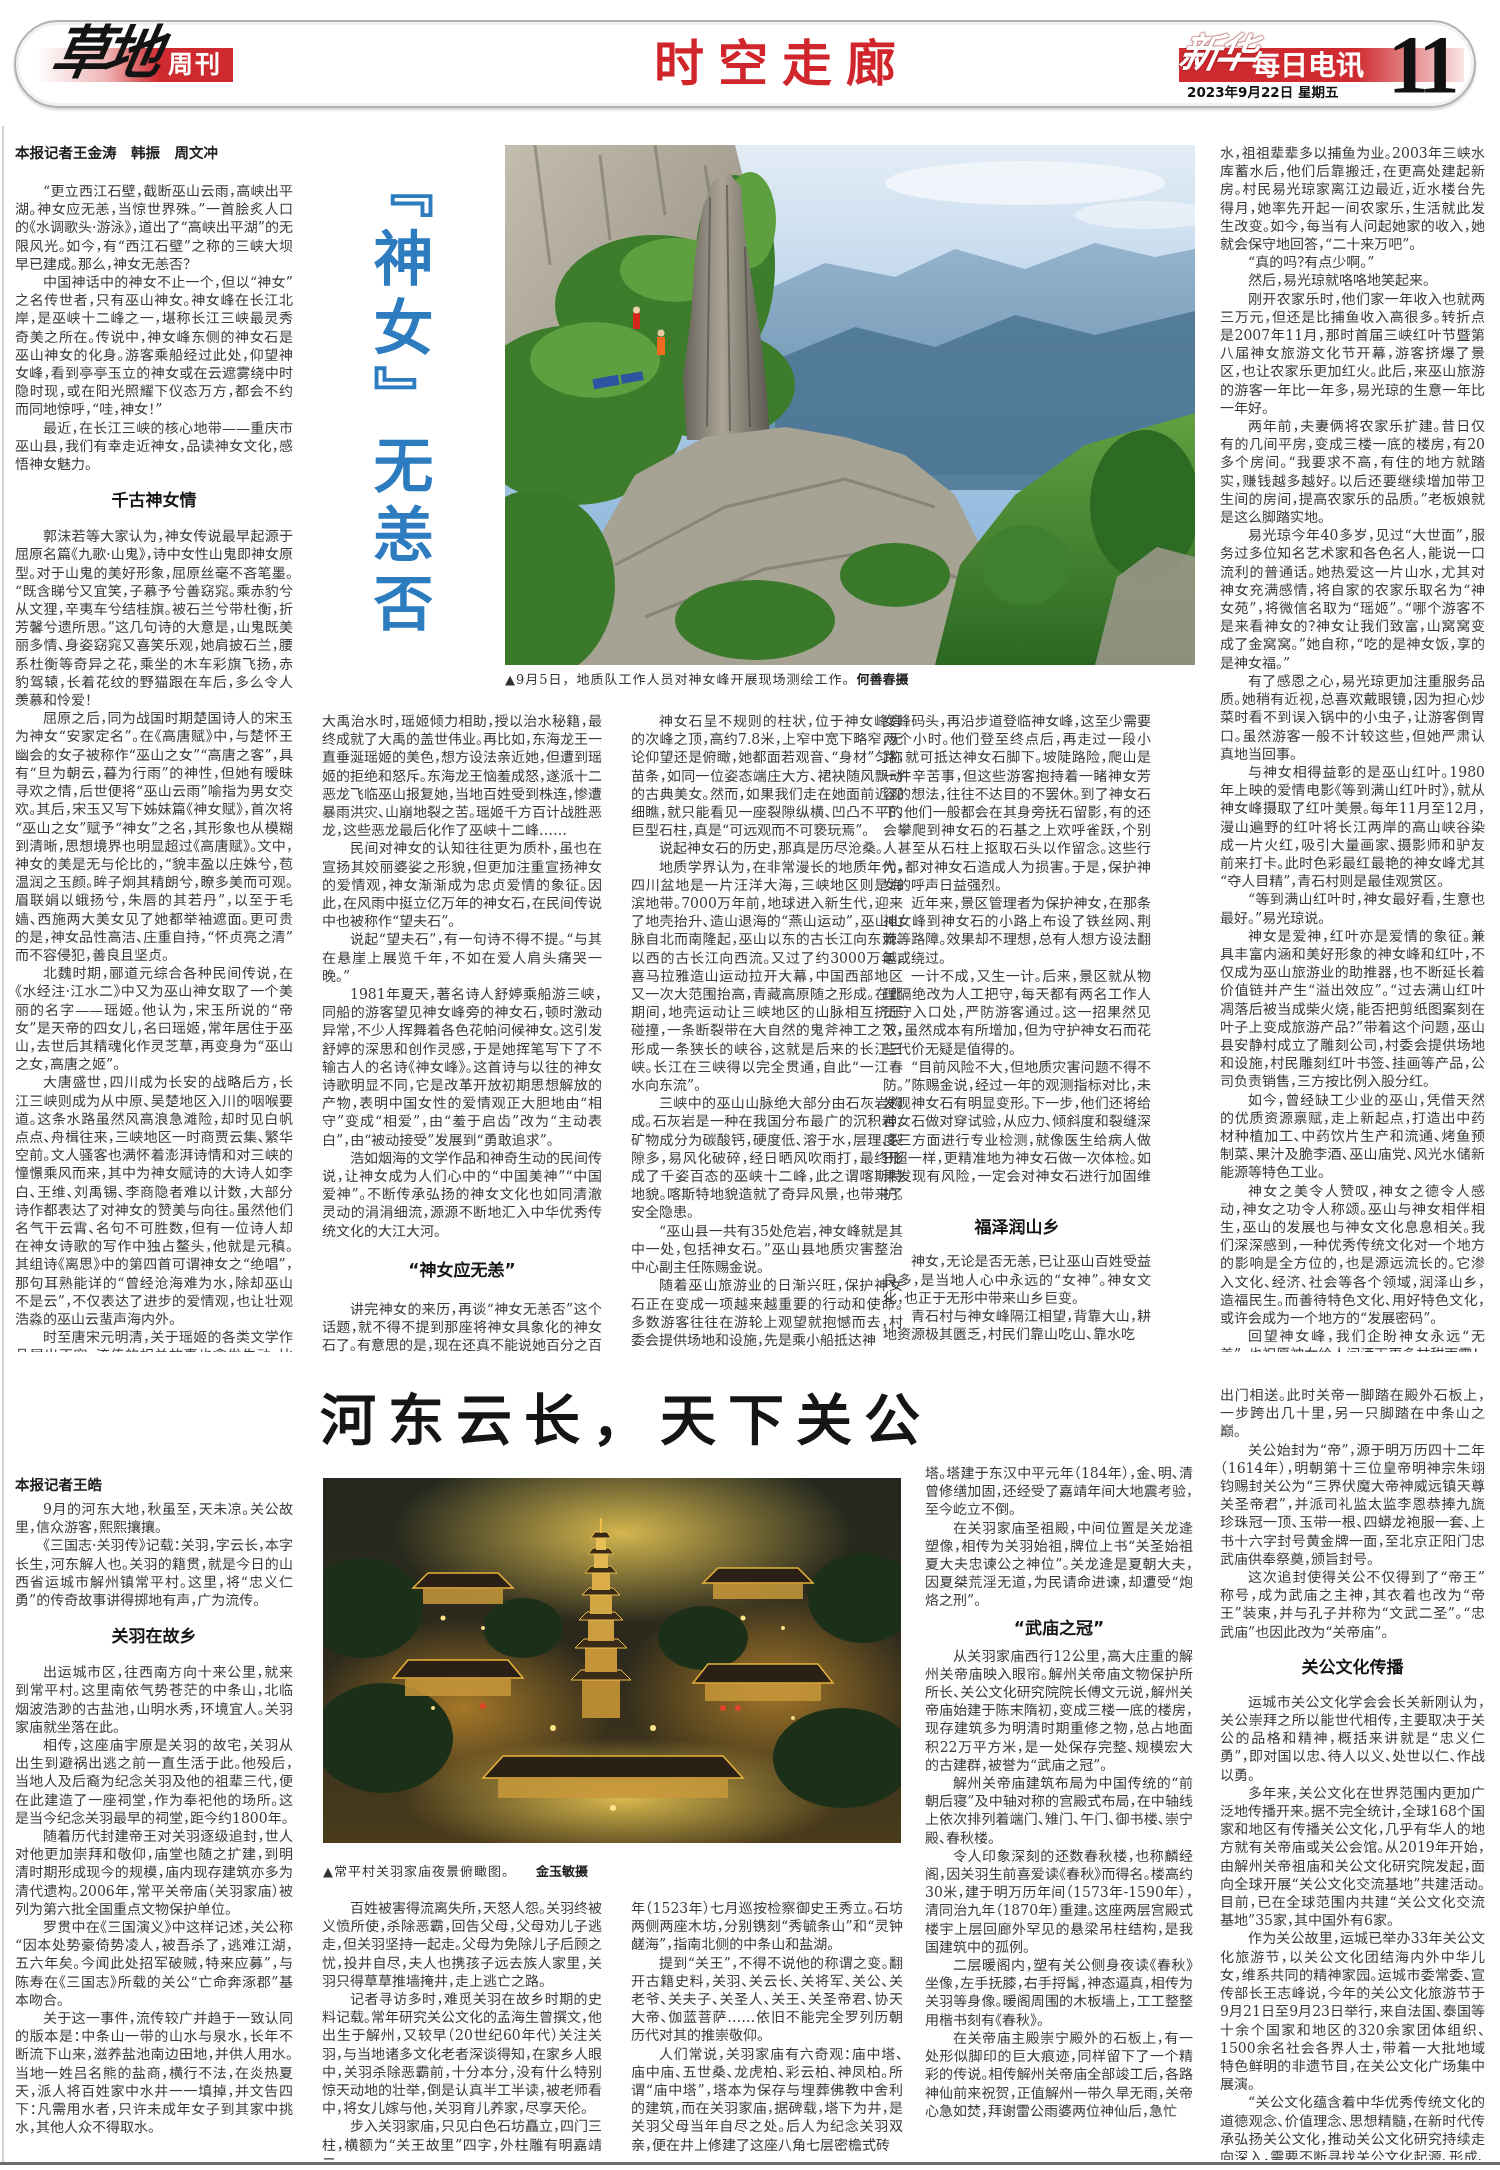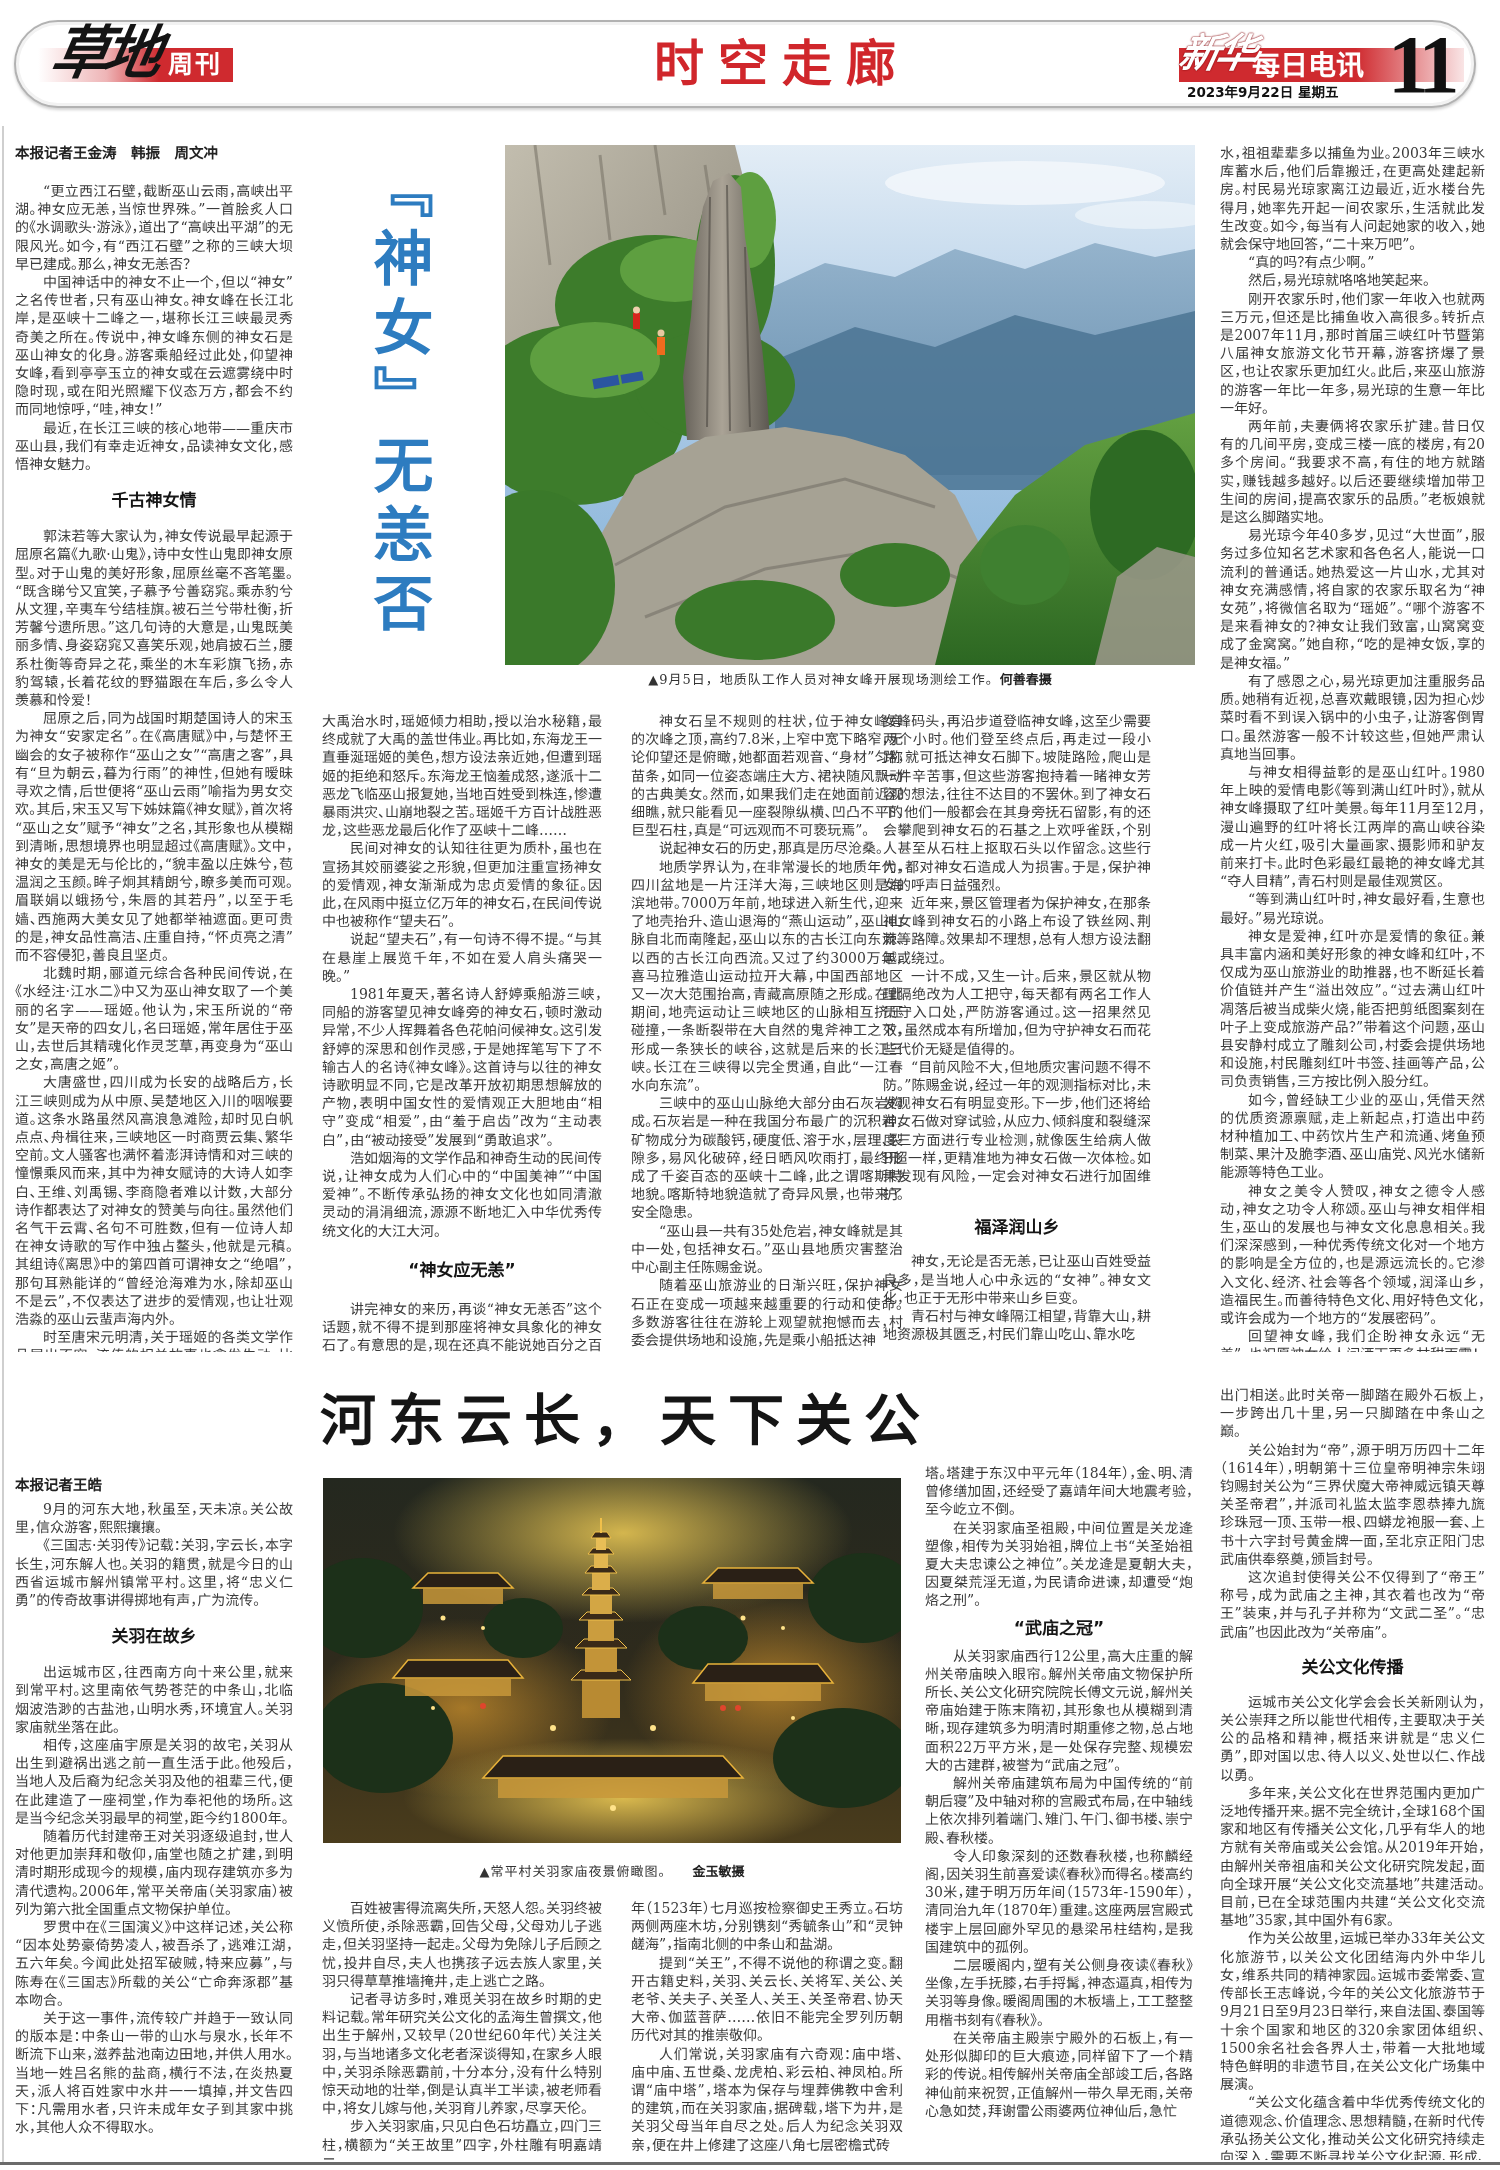--- a/index.html
+++ b/index.html
@@ -27,21 +27,21 @@
 .col .byline{margin:0 0 20px 0;font-family:"DejaVu Sans",sans-serif;font-weight:bold;font-size:14.5px;color:#222;line-height:18px;text-align:left;text-indent:0;}
 .col .subhead{margin:0;font-family:"DejaVu Sans",sans-serif;font-weight:bold;font-size:17px;color:#161616;text-align:center;height:54px;line-height:54px;text-indent:0;}
 .col .subhead.h60{height:60px;line-height:60px;}
 .col .subhead.h49{height:49px;line-height:49px;}
 .col .subhead.h37{height:37px;line-height:37px;}
 .col .subhead.h52{height:52px;line-height:52px;}
 
 .vtitle{position:absolute;left:360px;top:158px;width:76px;height:505px;writing-mode:vertical-rl;text-orientation:upright;font-family:"DejaVu Sans",sans-serif;font-weight:bold;font-size:60px;line-height:76px;color:#2d7cc0;letter-spacing:9px;white-space:nowrap;}
 .photo{position:absolute;overflow:hidden;}
 .photo svg{display:block;width:100%;height:100%;}
-.caption{position:absolute;font-size:13px;line-height:18px;color:#333;text-align:center;letter-spacing:1px;white-space:nowrap;}
+.caption{position:absolute;font-size:13px;line-height:18px;color:#333;text-align:left;letter-spacing:1px;white-space:nowrap;}
 .caption .credit{font-family:"DejaVu Sans",sans-serif;font-weight:bold;letter-spacing:0;color:#222;}
 .caption .credit.gap{margin-left:20px;}
 .title2{position:absolute;left:320px;top:1388px;width:600px;font-size:56px;line-height:64px;font-weight:bold;color:#151515;letter-spacing:12px;white-space:nowrap;font-family:"DejaVu Serif",serif;}
 </style>
 </head>
 <body>
 
 <div id="page">
   <div class="frame-left"></div>
   <div class="frame-bottom"></div>
@@ -292,21 +292,21 @@
   <div class="col" style="left:631px;top:1899px;width:272px;height:261px;">
     <p class="cont">年（1523年）七月巡按检察御史王秀立。石坊两侧两座木坊，分别镌刻“秀毓条山”和“灵钟鹾海”，指南北侧的中条山和盐湖。</p>
     <p>提到“关王”，不得不说他的称谓之变。翻开古籍史料，关羽、关云长、关将军、关公、关老爷、关夫子、关圣人、关王、关圣帝君、协天大帝、伽蓝菩萨……依旧不能完全罗列历朝历代对其的推崇敬仰。</p>
     <p>人们常说，关羽家庙有六奇观：庙中塔、庙中庙、五世桑、龙虎柏、彩云柏、神凤柏。所谓“庙中塔”，塔本为保存与埋葬佛教中舍利的建筑，而在关羽家庙，据碑载，塔下为井，是关羽父母当年自尽之处。后人为纪念关羽双亲，便在井上修建了这座八角七层密檐式砖</p>
   </div>
 
   <div class="col" style="left:925px;top:1464px;width:268px;height:696px;">
     <p class="cont">塔。塔建于东汉中平元年（184年），金、明、清曾修缮加固，还经受了嘉靖年间大地震考验，至今屹立不倒。</p>
     <p>在关羽家庙圣祖殿，中间位置是关龙逄塑像，相传为关羽始祖，牌位上书“关圣始祖夏大夫忠谏公之神位”。关龙逄是夏朝大夫，因夏桀荒淫无道，为民请命进谏，却遭受“炮烙之刑”。</p>
     <h3 class="subhead h37">“武庙之冠”</h3>
-    <p>从关羽家庙西行12公里，高大庄重的解州关帝庙映入眼帘。解州关帝庙文物保护所所长、关公文化研究院院长傅文元说，解州关帝庙始建于陈末隋初，其形象也从模糊到清晰，现存建筑多为明清时期重修之物，总占地面积22万平方米，是一处保存完整、规模宏大的古建群，被誉为“武庙之冠”。</p>
+    <p>从关羽家庙西行12公里，高大庄重的解州关帝庙映入眼帘。解州关帝庙文物保护所所长、关公文化研究院院长傅文元说，解州关帝庙始建于陈末隋初，变成三楼一底的楼房，现存建筑多为明清时期重修之物，总占地面积22万平方米，是一处保存完整、规模宏大的古建群，被誉为“武庙之冠”。</p>
     <p>解州关帝庙建筑布局为中国传统的“前朝后寝”及中轴对称的宫殿式布局，在中轴线上依次排列着端门、雉门、午门、御书楼、崇宁殿、春秋楼。</p>
     <p>令人印象深刻的还数春秋楼，也称麟经阁，因关羽生前喜爱读《春秋》而得名。楼高约30米，建于明万历年间（1573年-1590年），清同治九年（1870年）重建。这座两层宫殿式楼宇上层回廊外罕见的悬梁吊柱结构，是我国建筑中的孤例。</p>
     <p>二层暖阁内，塑有关公侧身夜读《春秋》坐像，左手抚膝，右手捋髯，神态逼真，相传为关羽等身像。暖阁周围的木板墙上，工工整整用楷书刻有《春秋》。</p>
     <p>在关帝庙主殿崇宁殿外的石板上，有一处形似脚印的巨大痕迹，同样留下了一个精彩的传说。相传解州关帝庙全部竣工后，各路神仙前来祝贺，正值解州一带久旱无雨，关帝心急如焚，拜谢雷公雨婆两位神仙后，急忙</p>
   </div>
 
   <div class="col" style="left:1220px;top:1386px;width:265px;height:774px;">
     <p class="cont">出门相送。此时关帝一脚踏在殿外石板上，一步跨出几十里，另一只脚踏在中条山之巅。</p>
     <p>关公始封为“帝”，源于明万历四十二年（1614年），明朝第十三位皇帝明神宗朱翊钧赐封关公为“三界伏魔大帝神威远镇天尊关圣帝君”，并派司礼监太监李恩恭捧九旒珍珠冠一顶、玉带一根、四蟒龙袍服一套、上书十六字封号黄金牌一面，至北京正阳门忠武庙供奉祭奠，颁旨封号。</p>
     <p>这次追封使得关公不仅得到了“帝王”称号，成为武庙之主神，其衣着也改为“帝王”装束，并与孔子并称为“文武二圣”。“忠武庙”也因此改为“关帝庙”。</p>

